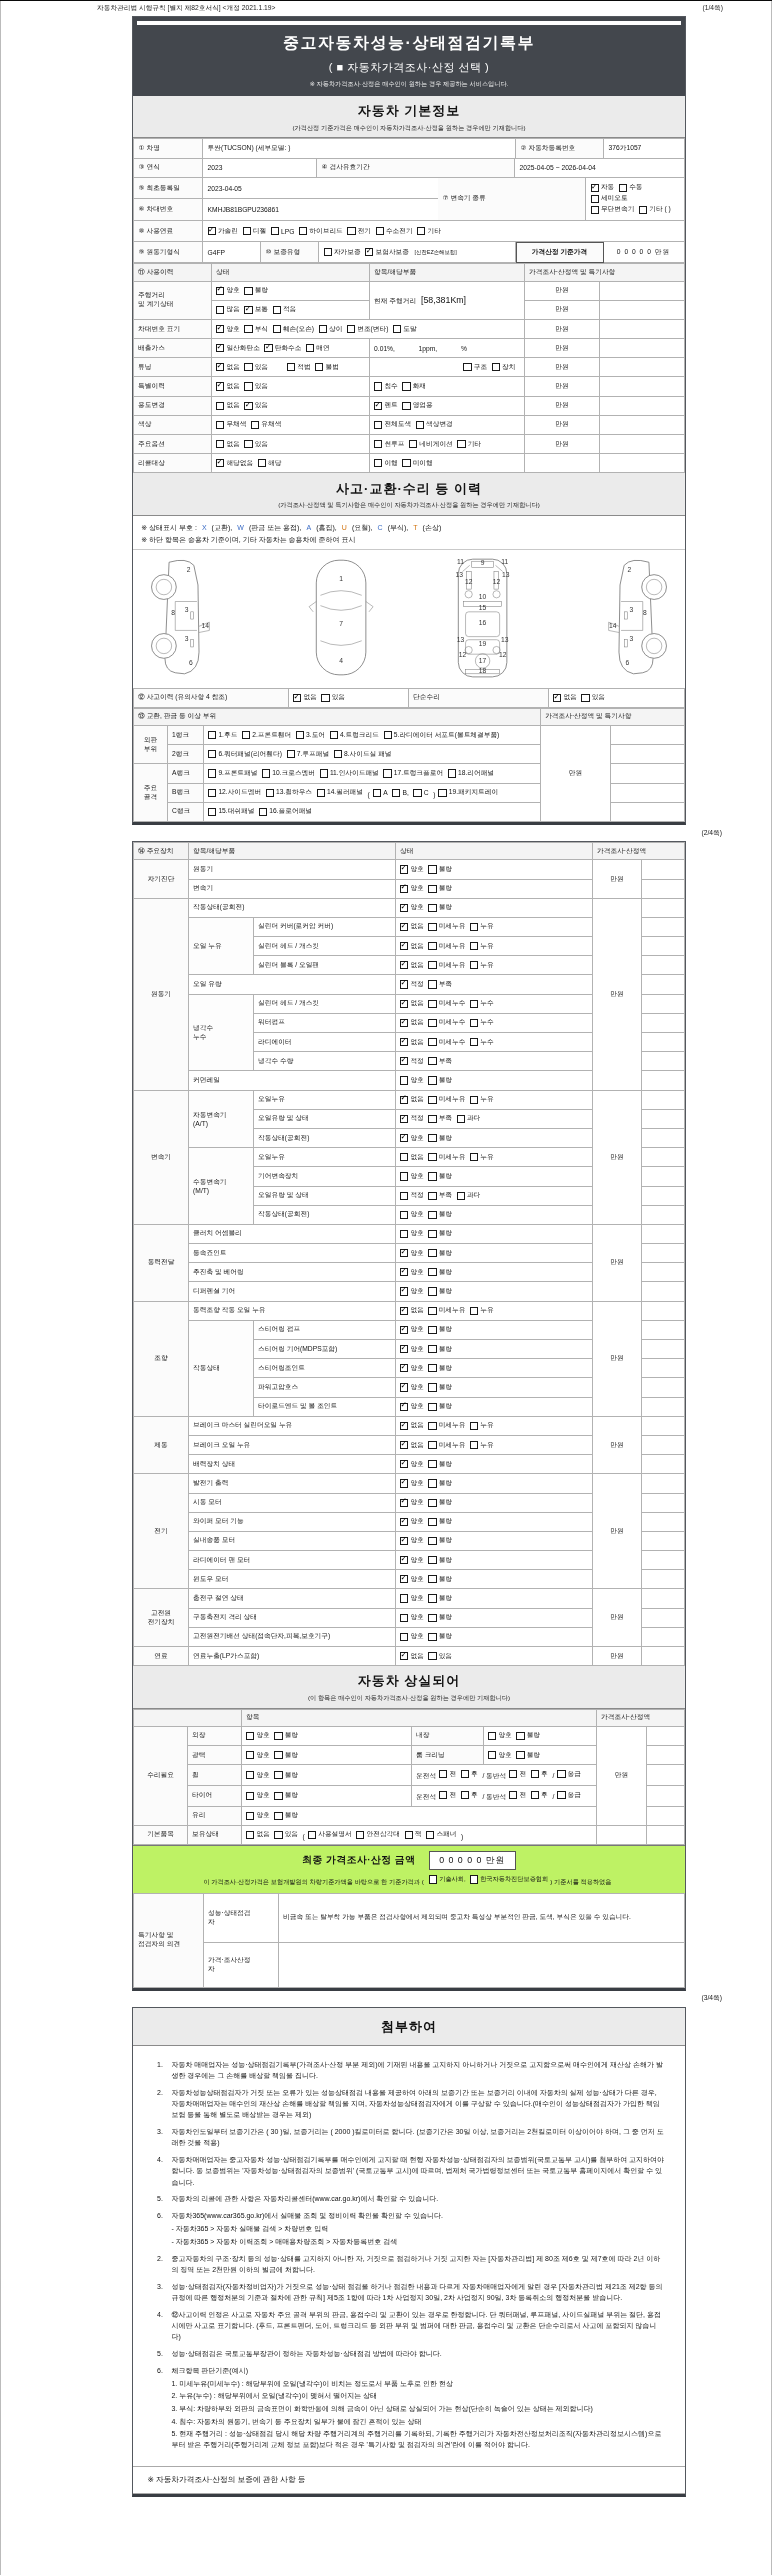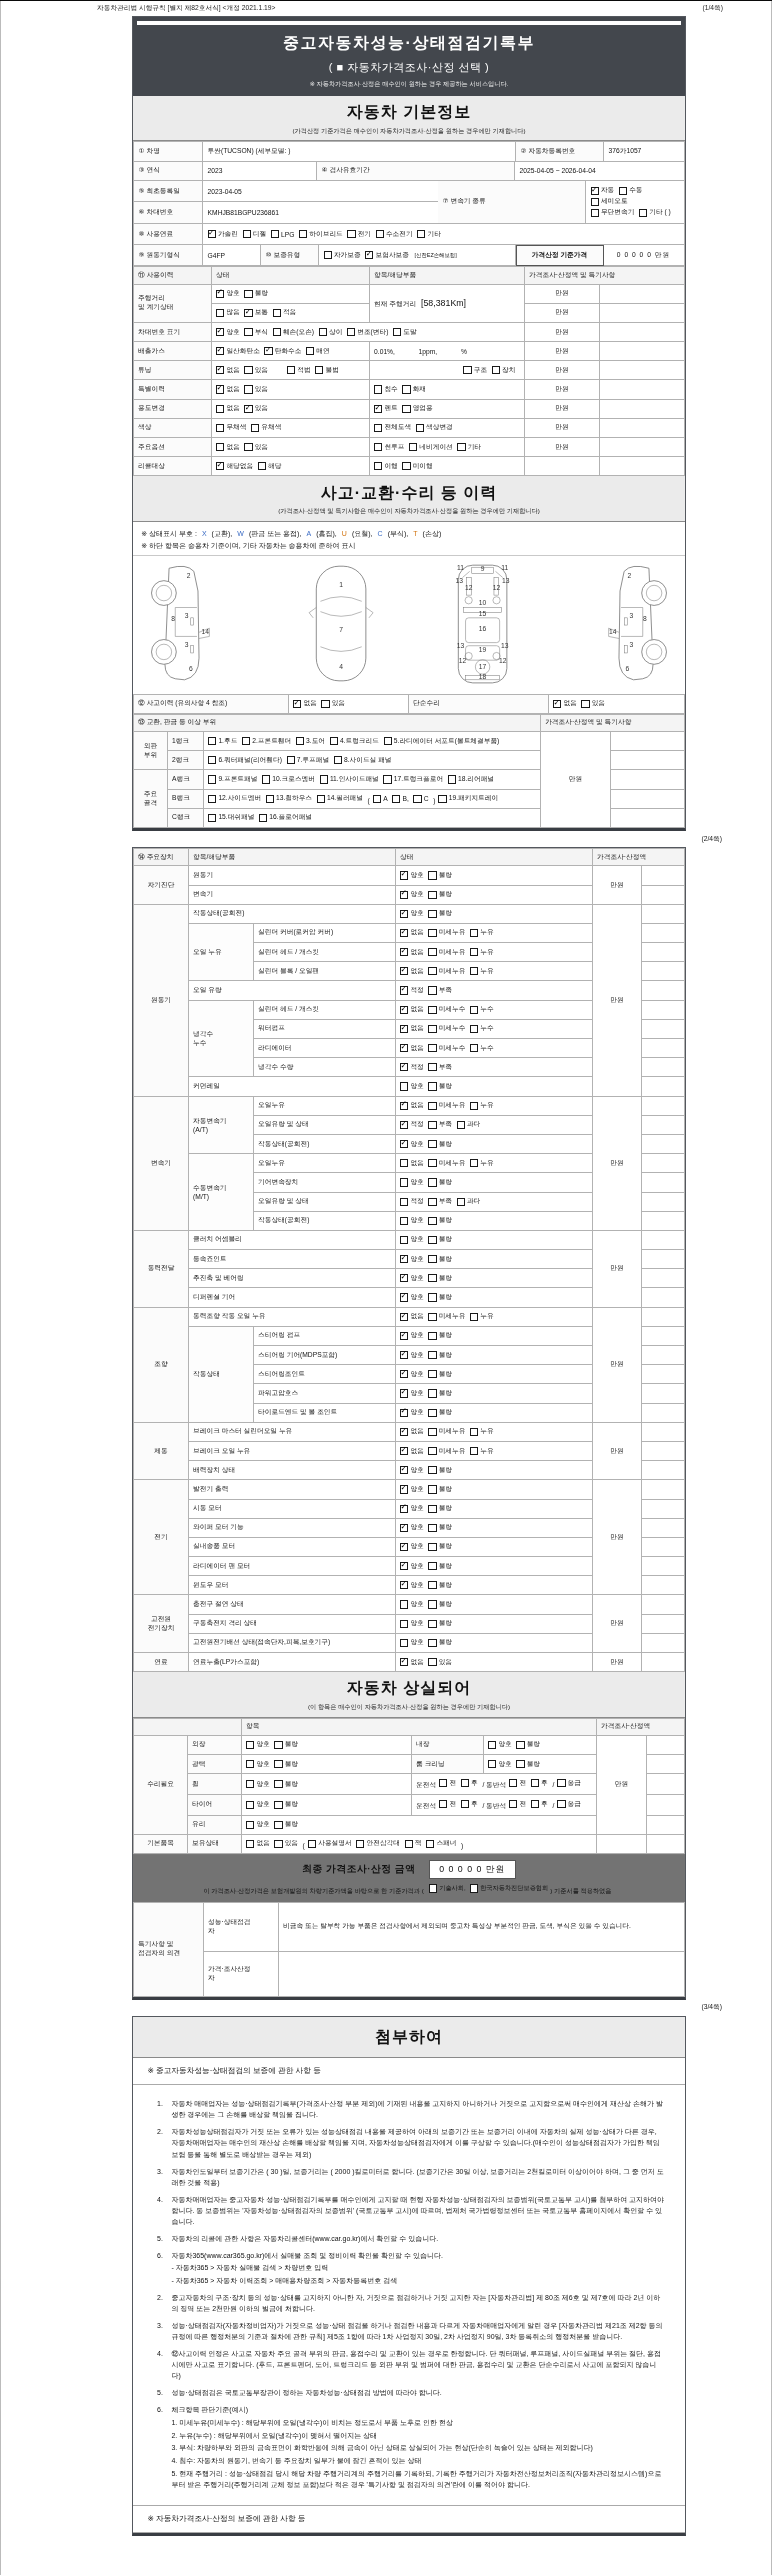--- a/index.html
+++ b/index.html
@@ -11,21 +11,21 @@
   .sheet{border:1.5px solid #54585e;border-bottom:3.6px solid #393d43;background:#fff;box-sizing:border-box;}
   
   .dark{background:#43474d;color:#fff;padding:3.1px 3.1px 0;}
   .white-stripe{height:3.6px;background:#fff;margin:1px 1px 8.2px;}
   .doc-title{font-size:16px;font-weight:bold;text-align:center;letter-spacing:1.5px;}
   .doc-sub{font-size:11px;text-align:center;margin-top:6.2px;letter-spacing:0.5px;}
   .doc-note{font-size:6.2px;text-align:center;margin-top:4.6px;padding-bottom:7.2px;color:#f0f0f0;}
   .doc-no{border-top:1.5px solid #fff;padding:4.6px 6.2px;font-size:7.7px;font-weight:bold;}
   
   .sec-head{background:#ebebeb;text-align:center;padding:6.2px 0 4.6px;border-bottom:1px solid #8a8a8a;}
-  .sec-title{font-size:16px;font-weight:bold;letter-spacing:1px;}
+  .sec-title{font-size:13px;font-weight:bold;letter-spacing:1px;}
   .sec-note{font-size:6.2px;margin-top:3.6px;color:#222;}
   
   table{border-collapse:collapse;width:100%;table-layout:fixed;}
   td,th{border:0.5px solid #b2b2b2;font-size:6.7px;padding:3.6px 4.1px;vertical-align:middle;background:#fff;text-align:left;font-weight:normal;box-sizing:border-box;word-break:break-all;}
   .lab{background:#fbfbfb;white-space:pre-line;}
   .money{text-align:center;}
   .hrow td{background:#f4f4f4;}
   tr.thick td{border-top:1px solid #777;}
   .right{text-align:right;}
   
@@ -49,21 +49,21 @@
   .diagrams{display:flex;justify-content:center;gap:17.5px;padding:4.1px 0 7.2px;border-top:0.5px solid #c9c9c9;}
   .diagrams svg{display:block;}
   
   .n-part-title{font-size:7.7px;padding:8.2px 14.4px;border-bottom:0.5px solid #aaa;}
   .n-list{padding:7.2px 20.6px 9.3px 24px;}
   .ni{display:flex;margin:5.7px 0;font-size:7px;line-height:1.6;}
   .ni .n{width:14.4px;flex:none;}
   .ni .t{flex:1;}
   .ni .sub{margin-top:1.5px;font-size:7px;}
   
-  .final{background:#737373;border-top:1px solid #777;padding:5.2px 0 6.2px;}
+  .final{background:#bef264;border-top:1px solid #777;padding:5.2px 0 6.2px;}
   .final-line{display:flex;justify-content:center;align-items:center;gap:13.4px;}
   .final-label{font-size:9.8px;font-weight:bold;letter-spacing:0.5px;}
   .final-value{border:1px solid #555;background:#fff;font-size:8.8px;padding:2.6px 9.3px;letter-spacing:1.5px;}
   .final-note{text-align:center;font-size:6.2px;margin-top:4.6px;}
   .final-note .cb{margin:0 2.1px;}
   .opin-who{white-space:pre-line;}
   .glab{text-align:center;background:#fbfbfb;white-space:pre-line;}
   .sublab{background:#fdfdfd;white-space:pre-line;}
   .note-cell{background:#fff;}
   .num-cell{letter-spacing:1px;}
@@ -1380,21 +1380,20 @@
     </div>
   </div>
 
   <div class="pmark">(3/4쪽)</div>
 
   <div class="page">
     <div class="sheet">
       <div class="sec-head">
         <div class="sec-title" style="padding:4.1px 0">첨부하여</div>
       </div>
-      <div class="n-part-title">※ 중고자동차성능·상태점검의 보증에 관한 사항 등</div>
       <div class="n-list" id="n-part1">
           <div class="ni">
             <span class="n">1.</span>
             <span class="t">자동차 매매업자는 성능·상태점검기록부(가격조사·산정 부분 제외)에 기재된 내용을 고지하지 아니하거나 거짓으로 고지함으로써 매수인에게 재산상 손해가 발생한 경우에는 그 손해를 배상할 책임을 집니다.</span>
           </div>
           <div class="ni">
             <span class="n">2.</span>
             <span class="t">자동차성능상태점검자가 거짓 또는 오류가 있는 성능상태점검 내용을 제공하여 아래의 보증기간 또는 보증거리 이내에 자동차의 실제 성능·상태가 다른 경우, 자동차매매업자는 매수인의 재산상 손해를 배상할 책임을 지며, 자동차성능상태점검자에게 이를 구상할 수 있습니다.(매수인이 성능상태점검자가 가입한 책임보험 등을 통해 별도로 배상받는 경우는 제외)</span>
           </div>
           <div class="ni">

